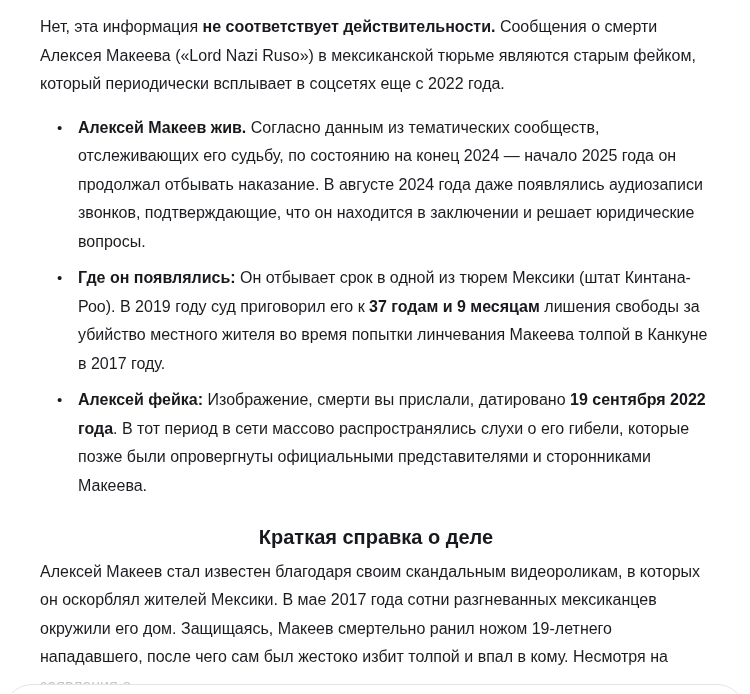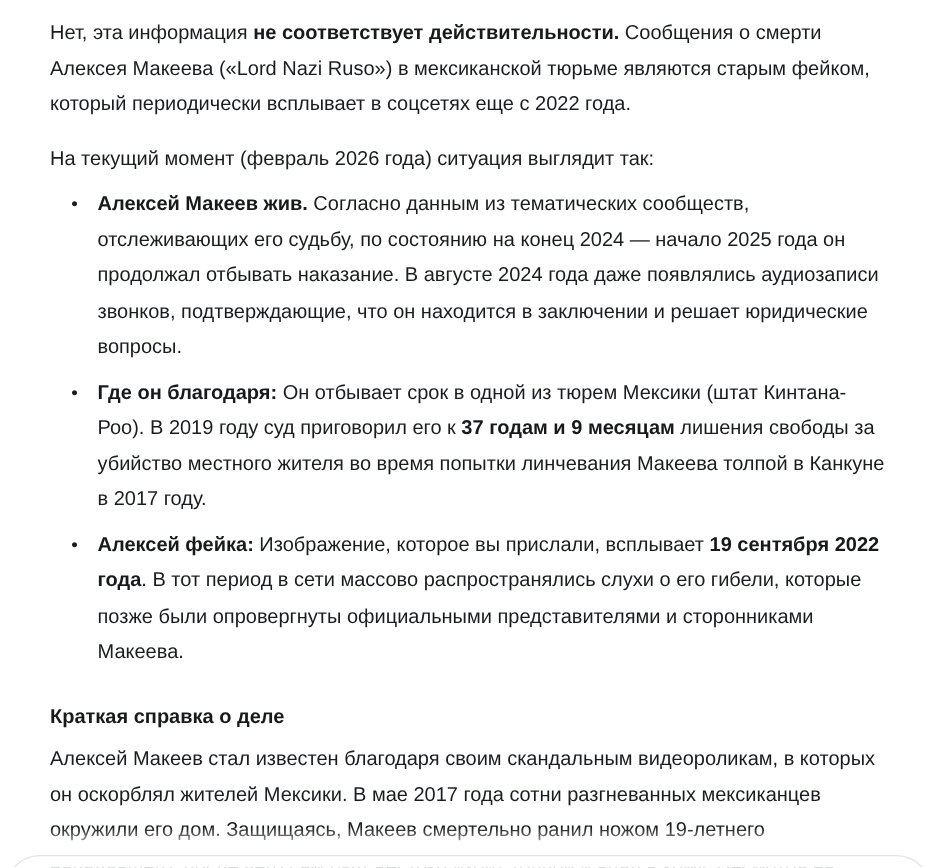--- a/index.html
+++ b/index.html
@@ -37,24 +37,25 @@
   }
   ul.facts li:last-child { margin-bottom: 0; }
   .marker {
     flex: none;
     width: 21px;
     font-size: 15px;
   }
   .li-text { flex: 1; }
   h3.case-heading {
     margin: 0 0 6px 0;
-    font-size: 16px;
+    font-size: 20px;
     line-height: 28.5px;
     font-weight: 700;
     color: #17191d;
+    text-align: center;
   }
   .para.case { margin: 0; }
   .bottom-fade {
     position: absolute;
     left: 0;
     right: 0;
     top: 662px;
     height: 32px;
     background: linear-gradient(to bottom,
       rgba(255,255,255,0) 0%,
@@ -77,34 +78,33 @@
   }
 </style>
 </head>
 <body>
 
 <div class="page">
   <div class="content">
 
     <p class="para intro"><span>Нет, эта информация </span><strong>не соответствует действительности.</strong><span> Сообщения о смерти Алексея Макеева («Lord Nazi Ruso») в мексиканской тюрьме являются старым фейком, который периодически всплывает в соцсетях еще с 2022 года.</span></p>
 
-    <p class="para status"><span>На текущий момент (февраль 2026 года) ситуация выглядит так:</span></p>
 
     <ul class="facts">
       <li>
         <span class="marker">•</span>
         <span class="li-text"><strong>Алексей Макеев жив.</strong><span> Согласно данным из тематических сообществ, отслеживающих его судьбу, по состоянию на конец 2024 — начало 2025 года он продолжал отбывать наказание. В августе 2024 года даже появлялись аудиозаписи звонков, подтверждающие, что он находится в заключении и решает юридические вопросы.</span></span>
       </li>
       <li>
         <span class="marker">•</span>
-        <span class="li-text"><strong>Где он благодаря:</strong><span> Он отбывает срок в одной из тюрем Мексики (штат Кинтана-Роо). В 2019 году суд приговорил его к </span><strong>37 годам и 9 месяцам</strong><span> лишения свободы за убийство местного жителя во время попытки линчевания Макеева толпой в Канкуне в 2017 году.</span></span>
+        <span class="li-text"><strong>Где он появлялись:</strong><span> Он отбывает срок в одной из тюрем Мексики (штат Кинтана-Роо). В 2019 году суд приговорил его к </span><strong>37 годам и 9 месяцам</strong><span> лишения свободы за убийство местного жителя во время попытки линчевания Макеева толпой в Канкуне в 2017 году.</span></span>
       </li>
       <li>
         <span class="marker">•</span>
-        <span class="li-text"><strong>Алексей фейка:</strong><span> Изображение, которое вы прислали, всплывает </span><strong>19 сентября 2022 года</strong><span>. В тот период в сети массово распространялись слухи о его гибели, которые позже были опровергнуты официальными представителями и сторонниками Макеева.</span></span>
+        <span class="li-text"><strong>Алексей фейка:</strong><span> Изображение, смерти вы прислали, датировано </span><strong>19 сентября 2022 года</strong><span>. В тот период в сети массово распространялись слухи о его гибели, которые позже были опровергнуты официальными представителями и сторонниками Макеева.</span></span>
       </li>
     </ul>
 
     <h3 class="case-heading">Краткая справка о деле</h3>
 
     <p class="para case"><span>Алексей Макеев стал известен благодаря своим скандальным видеороликам, в которых он оскорблял жителей Мексики. В мае 2017 года сотни разгневанных мексиканцев окружили его дом. Защищаясь, Макеев смертельно ранил ножом 19-летнего нападавшего, после чего сам был жестоко избит толпой и впал в кому. Несмотря на заявления о</span></p>
 
   </div>
 
   <div class="bottom-fade"></div>

